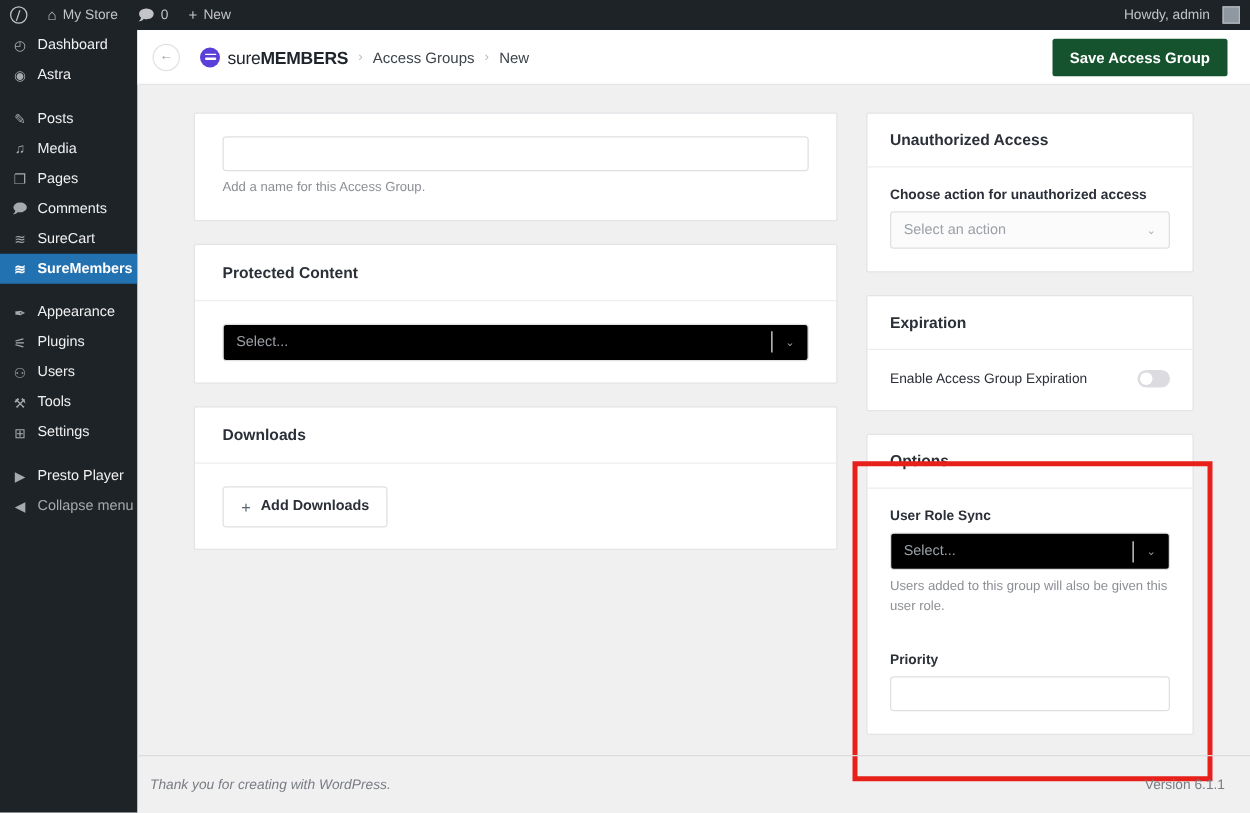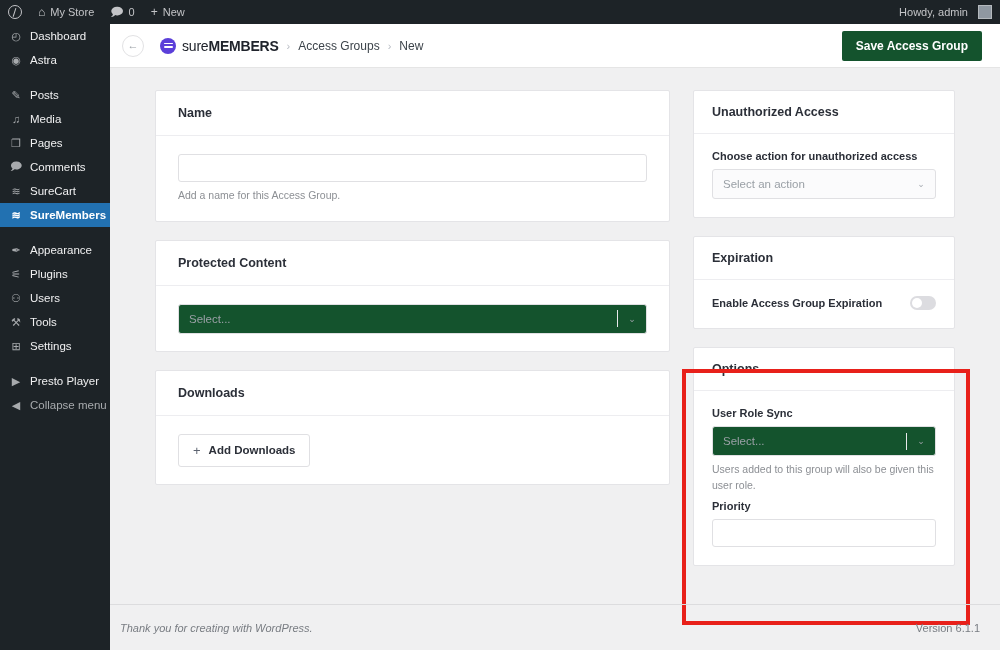--- a/index.html
+++ b/index.html
@@ -155,21 +155,21 @@
   .text-input {
     width: 100%; height: 28px;
     border: 1px solid #e0e0e3; border-radius: 3px;
     background: #fff; font-size: 11.5px; color: #3c434a;
     padding: 0 9px;
   }
 
   .select-box {
     width: 100%; height: 30px;
     border: 1px solid #e0e0e3; border-radius: 3px;
-    background: #14532d;
+    background: #000000;
     display: flex; align-items: center;
     font-size: 11.5px; color: #9aa0a6;
   }
   .select-box .sel-val { flex: 1; padding-left: 10px; }
   .select-box .sel-div { width: 1px; height: 17px; background: #e8e8eb; }
   .select-box .sel-chev {
     width: 28px; text-align: center;
     color: #9aa0a6; font-size: 9px;
   }
   .select-box.plain { background: #fbfbfc; }
@@ -178,21 +178,21 @@
   .btn-outline {
     display: inline-flex; align-items: center; gap: 8px;
     background: #fff; border: 1px solid #e0e0e3; border-radius: 3px;
     padding: 8px 14px; font-size: 11.5px; font-weight: 700; color: #2b2f38;
   }
   .btn-outline .plus { font-size: 13px; font-weight: 400; color: #5c6370; }
 
   .toggle-row {
     display: flex; align-items: center; justify-content: space-between;
   }
-  .toggle-label { font-size: 11px; font-weight: 700; color: #2b2f38; }
+  .toggle-label { font-size: 11px; font-weight: 400; color: #2b2f38; }
   .toggle {
     width: 26px; height: 14px; border-radius: 8px;
     background: #dcdce0; position: relative; flex: 0 0 26px;
   }
   .toggle::after {
     content: ""; position: absolute; top: 2px; left: 2px;
     width: 10px; height: 10px; border-radius: 50%; background: #fff;
   }
 
   
@@ -326,23 +326,20 @@
     <span class="crumb">New</span>
     <div class="hdr-spacer"></div>
     <button class="save-btn" style="background: #14532d;">Save Access Group</button>
   </div>
 
   <div id="workspace">
 
     <div class="col-main">
 
       <div class="card">
-        <div class="card-head">
-          <div class="card-title">Name</div>
-        </div>
         <div class="card-body">
           <input class="text-input" type="text" placeholder="" style="">
           <div class="help-text">Add a name for this Access Group.</div>
         </div>
       </div>
 
       <div class="card">
         <div class="card-head">
           <div class="card-title">Protected Content</div>
         </div>
@@ -402,21 +399,21 @@
         </div>
         <div class="card-body">
           <div class="field-label">User Role Sync</div>
           <div class="select-box">
             <span class="sel-val">Select...</span>
             <span class="sel-div"></span>
             <span class="sel-chev">⌄</span>
           </div>
           <div class="help-text">Users added to this group will also be given this user role.</div>
 
-          <div class="field-label" style="margin-top:6px">Priority</div>
+          <div class="field-label" style="margin-top:28px">Priority</div>
           <input class="text-input" type="text" style="">
         </div>
       </div>
 
     </div>
 
     <div id="redbox" style="border-color: rgb(232, 32, 26);"></div>
   </div>
 
   <div id="footer">

